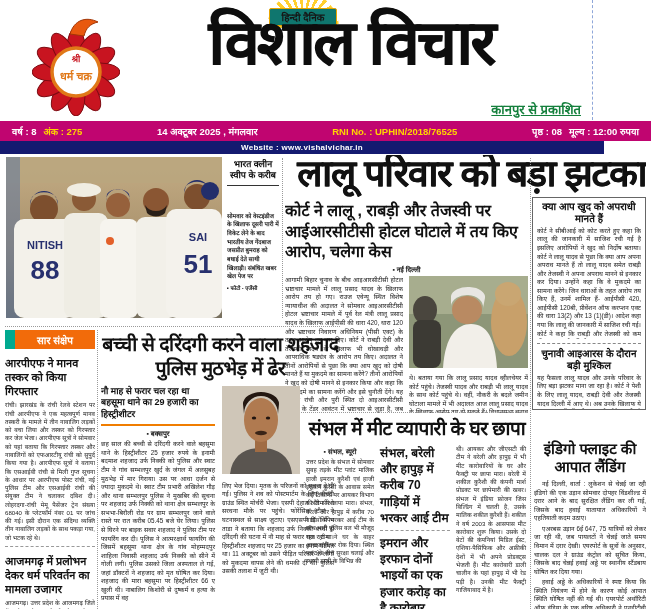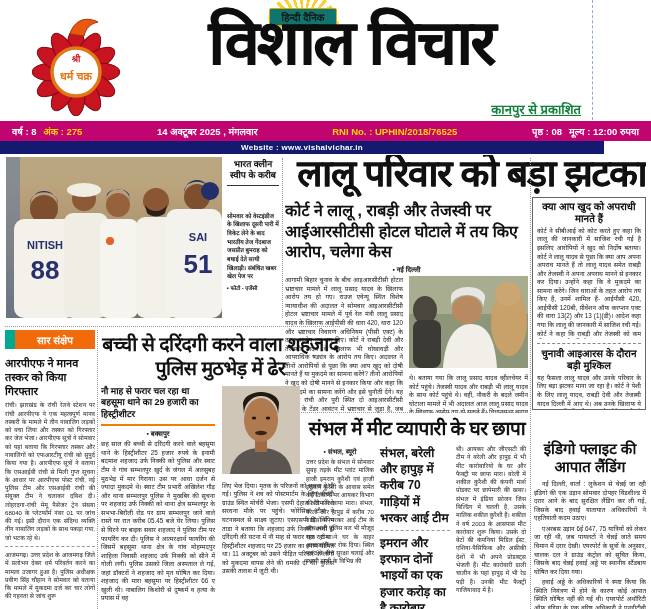--- a/index.html
+++ b/index.html
@@ -208,20 +208,21 @@
       <div class="digest-head">
         <div class="digest-sq"></div>
         <div class="digest-bar">सार संक्षेप</div>
       </div>
       <div>
         <div class="digest-h">आरपीएफ ने मानव तस्कर को किया गिरफ्तार</div>
         <div class="body-txt" style="font-size:6.1px;">रांची। झारखंड के रांची रेलवे स्टेशन पर रांची आरपीएफ ने एक महत्वपूर्ण मानव तस्करी के मामले में तीन नाबालिग लड़कों को बचा लिया और तस्कर को गिरफ्तार कर जेल भेजा। आरपीएफ सूत्रों ने सोमवार को यहां बताया कि गिरफ्तार तस्कर और नाबालिगों को एफआरटीयू रांची को सुपुर्द किया गया है। आरपीएफ सूत्रों ने बताया कि एसआईबी रांची से मिली गुप्त सूचना के आधार पर आरपीएफ पोस्ट रांची, नई पुलिस टीम और एसआईबी रांची की संयुक्त टीम ने चलाकर दबिश दी। लोहरदगा-रांची मेमू पैसेंजर ट्रेन संख्या 68040 के प्लेटफॉर्म नंबर 01 पर जांच की गई। इसी दौरान एक संदिग्ध व्यक्ति तीन नाबालिग लड़कों के साथ पकड़ा गया, जो भटक रहे थे।</div>
       </div>
       <div class="d-div"></div>
       <div>
+        <div class="digest-h">आजमगढ़ में प्रलोभन देकर धर्म परिवर्तन का मामला उजागर</div>
         <div class="body-txt" style="font-size:6.1px;">आजमगढ़। उत्तर प्रदेश के आजमगढ़ जिले में प्रलोभन देकर धर्म परिवर्तन करने का मामला उजागर हुआ है। पुलिस अधीक्षक प्रवीण सिंह चौहान ने सोमवार को बताया कि मामले में मुकदमा दर्ज कर चार लोगों की गहनता से जांच शुरू</div>
       </div>
     </div>
 
     <div class="abs" style="left:101px;top:178px;width:239px;height:277px;">
       <div class="enc-head">बच्ची से दरिंदगी करने वाला शहजाद पुलिस मुठभेड़ में ढेर</div>
       <div style="display:flex;gap:7px;margin-top:5px;">
         <div style="width:114px;">
           <div class="enc-sub">नौ माह से फरार चल रहा था बहसूमा थाने का 29 हजारी का हिस्ट्रीशीटर</div>
           <div class="orange-rule"></div>

